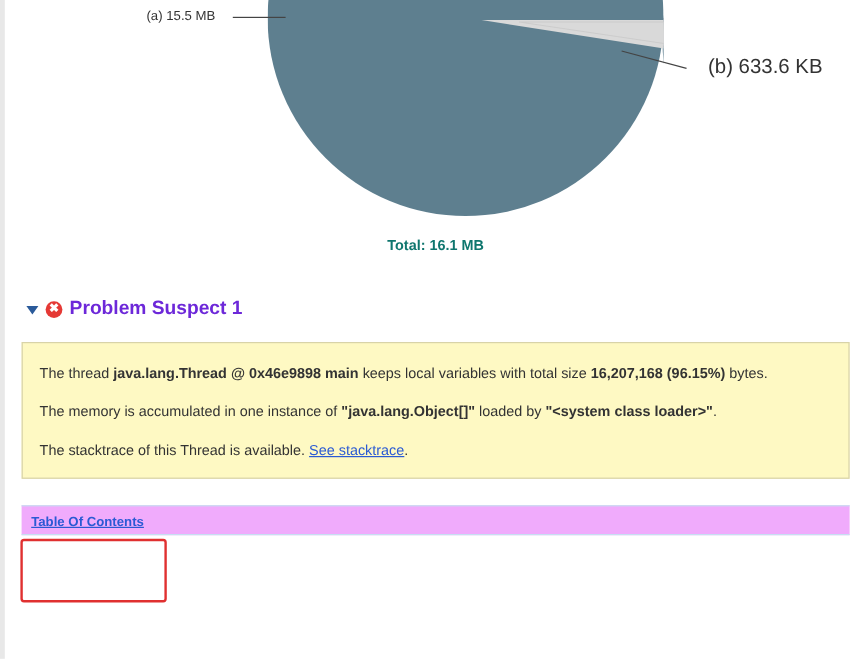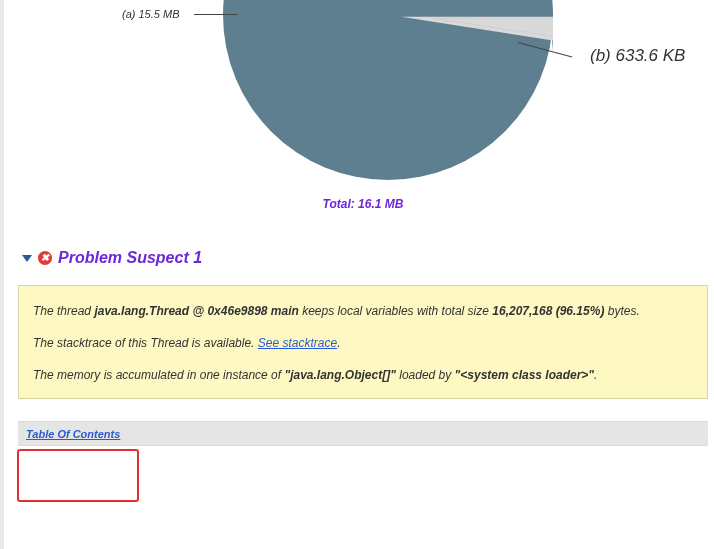--- a/index.html
+++ b/index.html
@@ -13,21 +13,20 @@
     width: 714px;
     height: 549px;
     position: relative;
     overflow: hidden;
     border-left: 4px solid #e8e8e8;
     box-sizing: border-box;
   }
   .inner {
     margin-left: 14px;
     padding-right: 6px;
-    font-style: italic;
   }
   .chart-area {
     position: relative;
     height: 215px;
   }
   .pie-wrap {
     position: absolute;
     left: 205px;
     top: -150px;
   }
@@ -65,21 +64,21 @@
     transform-origin: left center;
   }
   .total {
     position: absolute;
     left: 0;
     right: 0;
     top: 197px;
     text-align: center;
     font-size: 12px;
     font-weight: bold;
-    color: #6d28d9;
+    color: #0f766e;
   }
   .section-head {
     display: flex;
     align-items: center;
     gap: 6px;
     margin: 34px 0 18px 4px;
   }
   .tri {
     width: 0; height: 0;
     border-left: 5px solid transparent;
@@ -122,21 +121,21 @@
     top: 449px;
     width: 118px;
     height: 49px;
     border: 2px solid #e03030;
     border-radius: 3px;
     pointer-events: none;
   }
   .toc-bar {
     border-top: 1px solid #c7dff1;
     border-bottom: 1px solid #c7dff1;
-    background: #e5e5e5;
+    background: #f0abfc;
     margin-top: 22px;
     padding: 5px 8px 4px 8px;
   }
   .toc-bar a {
     font-size: 11px;
     font-weight: bold;
     color: #2a5ad4;
   }
 </style>
 </head>
@@ -170,24 +169,24 @@
       <span class="tri"></span>
       <span class="err-icon">✖</span>
       <span class="section-title">Problem Suspect 1</span>
     </div>
 
     <div class="info-box">
       <p>
         <span>The thread </span><b>java.lang.Thread @ 0x46e9898 main</b><span> keeps local variables with total size </span><b>16,207,168 (96.15%)</b><span> bytes.</span>
       </p>
       <p>
-        <span>The stacktrace of this Thread is available. </span><a href="#">See stacktrace</a><span>.</span>
+        <span>The memory is accumulated in one instance of </span><b>"java.lang.Object[]"</b><span> loaded by </span><b>"&lt;system class loader&gt;"</b><span>.</span>
       </p>
       <p>
-        <span>The memory is accumulated in one instance of </span><b>"java.lang.Object[]"</b><span> loaded by </span><b>"&lt;system class loader&gt;"</b><span>.</span>
+        <span>The stacktrace of this Thread is available. </span><a href="#">See stacktrace</a><span>.</span>
       </p>
     </div>
 
     <div class="toc-bar">
       <a href="#">Table Of Contents</a>
     </div>
 
   </div>
 
   <div class="redbox"></div>

